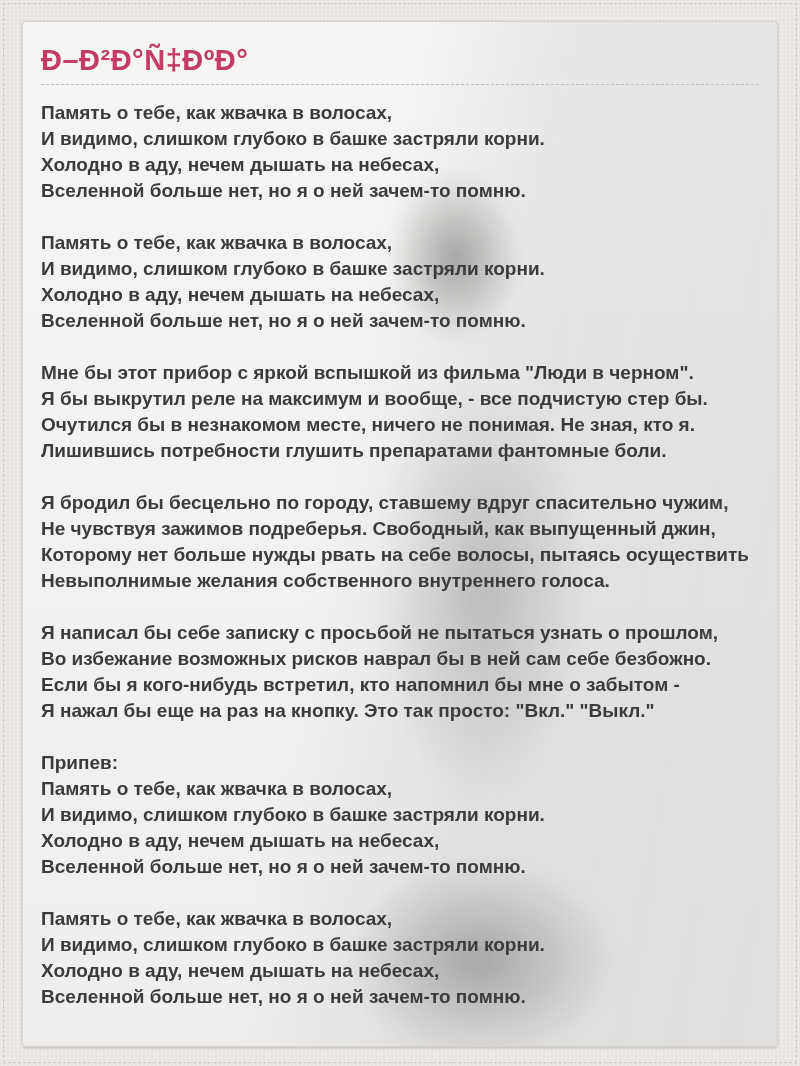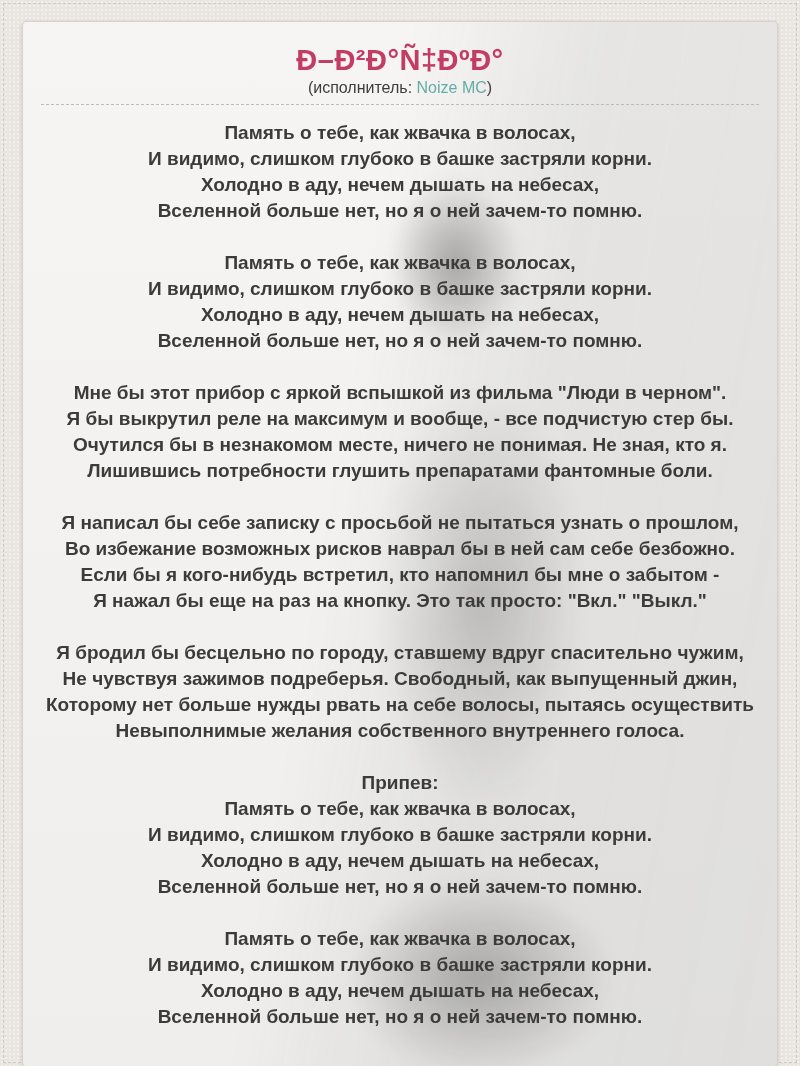--- a/index.html
+++ b/index.html
@@ -30,21 +30,20 @@
     margin: 21px 22px 0 22px;
     width: 756px;
     min-height: 1000px;
     box-sizing: border-box;
     background: linear-gradient(#f6f5f3, #efeeec);
     border: 1px solid #d6d3ce;
     border-radius: 4px;
     box-shadow: 0 1px 3px rgba(0,0,0,0.18);
     padding: 14px 18px 10px 18px;
     overflow: hidden;
-    text-align: center;
   }
   
   .photo-watermark {
     position: absolute;
     left: -20px; top: -20px; right: -20px; bottom: -20px;
     pointer-events: none;
     filter: blur(7px);
     background:
       radial-gradient(ellipse 95px 125px at 57% 24%,  rgba(25,25,25,0.34), rgba(25,25,25,0) 70%),
       radial-gradient(ellipse 52px 68px  at 55.5% 24%, rgba(238,236,234,0.95), rgba(238,236,234,0) 75%),
@@ -91,28 +90,27 @@
 <body>
 
 <div class="outer-frame"></div>
 
 <div class="card">
   <div class="photo-watermark"></div>
   <div class="content">
 
     <h1 class="song-title">Ð–Ð²Ð°Ñ‡ÐºÐ°</h1>
 
-    <div class="artist-line"><span>(исполнитель: </span><a class="artist-link">Noize MC</a><span>)</span></div>
 
     <hr class="dashed-separator">
 
     <div class="lyrics">
         <p class="stanza">Память о тебе, как жвачка в волосах,<br>И видимо, слишком глубоко в башке застряли корни.<br>Холодно в аду, нечем дышать на небесах,<br>Вселенной больше нет, но я о ней зачем-то помню.</p>
         <p class="stanza">Память о тебе, как жвачка в волосах,<br>И видимо, слишком глубоко в башке застряли корни.<br>Холодно в аду, нечем дышать на небесах,<br>Вселенной больше нет, но я о ней зачем-то помню.</p>
         <p class="stanza">Мне бы этот прибор с яркой вспышкой из фильма "Люди в черном".<br>Я бы выкрутил реле на максимум и вообще, - все подчистую стер бы.<br>Очутился бы в незнакомом месте, ничего не понимая. Не зная, кто я.<br>Лишившись потребности глушить препаратами фантомные боли.</p>
+        <p class="stanza">Я бродил бы бесцельно по городу, ставшему вдруг спасительно чужим,<br>Не чувствуя зажимов подреберья. Свободный, как выпущенный джин,<br>Которому нет больше нужды рвать на себе волосы, пытаясь осуществить<br>Невыполнимые желания собственного внутреннего голоса.</p>
         <p class="stanza">Я написал бы себе записку с просьбой не пытаться узнать о прошлом,<br>Во избежание возможных рисков наврал бы в ней сам себе безбожно.<br>Если бы я кого-нибудь встретил, кто напомнил бы мне о забытом -<br>Я нажал бы еще на раз на кнопку. Это так просто: "Вкл." "Выкл."</p>
-        <p class="stanza">Я бродил бы бесцельно по городу, ставшему вдруг спасительно чужим,<br>Не чувствуя зажимов подреберья. Свободный, как выпущенный джин,<br>Которому нет больше нужды рвать на себе волосы, пытаясь осуществить<br>Невыполнимые желания собственного внутреннего голоса.</p>
         <p class="stanza">Припев:<br>Память о тебе, как жвачка в волосах,<br>И видимо, слишком глубоко в башке застряли корни.<br>Холодно в аду, нечем дышать на небесах,<br>Вселенной больше нет, но я о ней зачем-то помню.</p>
         <p class="stanza">Память о тебе, как жвачка в волосах,<br>И видимо, слишком глубоко в башке застряли корни.<br>Холодно в аду, нечем дышать на небесах,<br>Вселенной больше нет, но я о ней зачем-то помню.</p>
       </div>
 
   </div>
 </div>
 
 </body></html>

